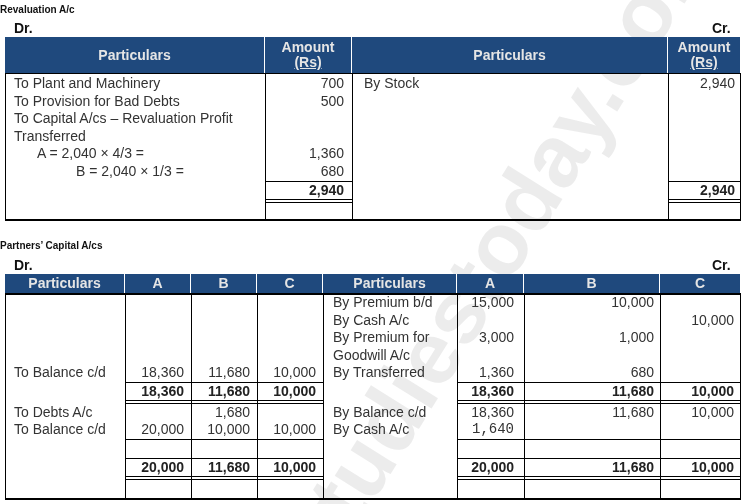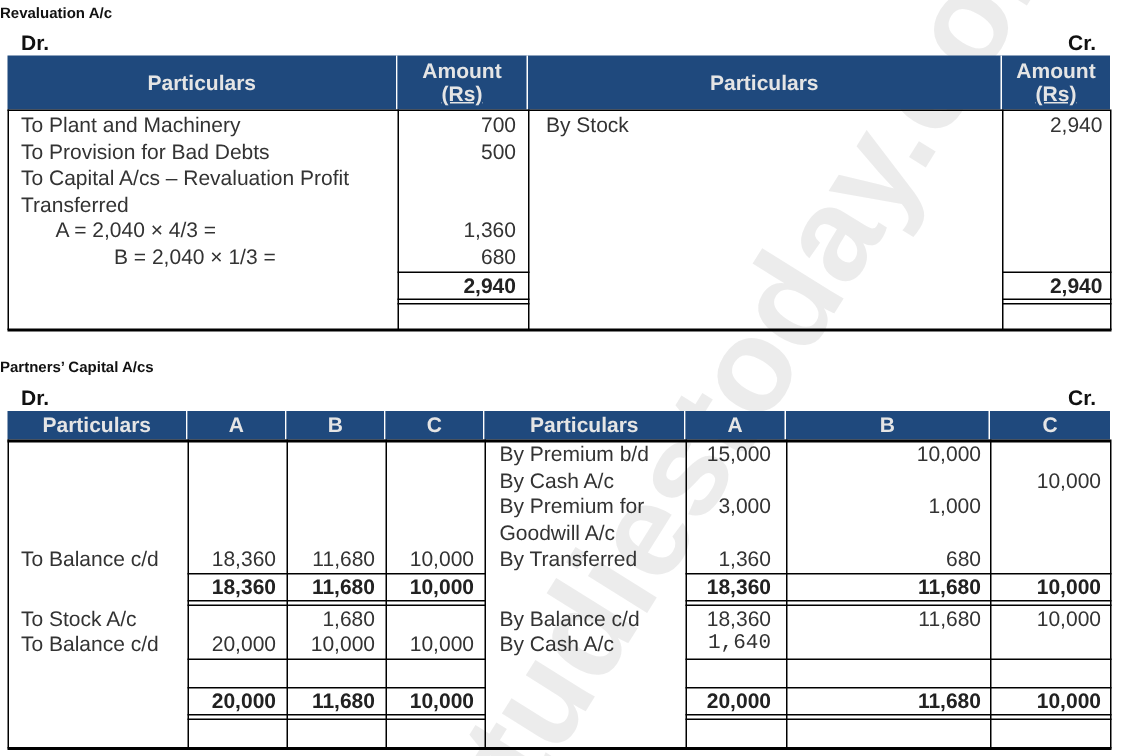--- a/index.html
+++ b/index.html
@@ -127,21 +127,21 @@
 <div class="abs cell num bold" style="left:192px; width:58px; top:382.5px;">11,680</div>
 <div class="abs cell num bold" style="left:258px; width:58px; top:382.5px;">10,000</div>
 <div class="abs cell num bold" style="left:458px; width:56px; top:382.5px;">18,360</div>
 <div class="abs cell num bold" style="left:525px; width:129px; top:382.5px;">11,680</div>
 <div class="abs cell num bold" style="left:661px; width:73px; top:382.5px;">10,000</div>
 <div class="abs hline" style="left:125px; top:400px; width:199px;"></div>
 <div class="abs hline" style="left:125px; top:403px; width:199px;"></div>
 <div class="abs hline" style="left:457px; top:400px; width:284px;"></div>
 <div class="abs hline" style="left:457px; top:403px; width:284px;"></div>
 
-<div class="abs cell" style="left:14px; top:403.5px;">To Stock A/c</div>
+<div class="abs cell" style="left:14px; top:403.5px;">To Debts A/c</div>
 <div class="abs cell num" style="left:192px; width:58px; top:403.5px;">1,680</div>
 <div class="abs cell" style="left:14px; top:421px;">To Balance c/d</div>
 <div class="abs cell num" style="left:126px; width:58px; top:421px;">20,000</div>
 <div class="abs cell num" style="left:192px; width:58px; top:421px;">10,000</div>
 <div class="abs cell num" style="left:258px; width:58px; top:421px;">10,000</div>
 
 <div class="abs cell" style="left:333px; top:403.5px;">By Balance c/d</div>
 <div class="abs cell num" style="left:458px; width:56px; top:403.5px;">18,360</div>
 <div class="abs cell num" style="left:525px; width:129px; top:403.5px;">11,680</div>
 <div class="abs cell num" style="left:661px; width:73px; top:403.5px;">10,000</div>

